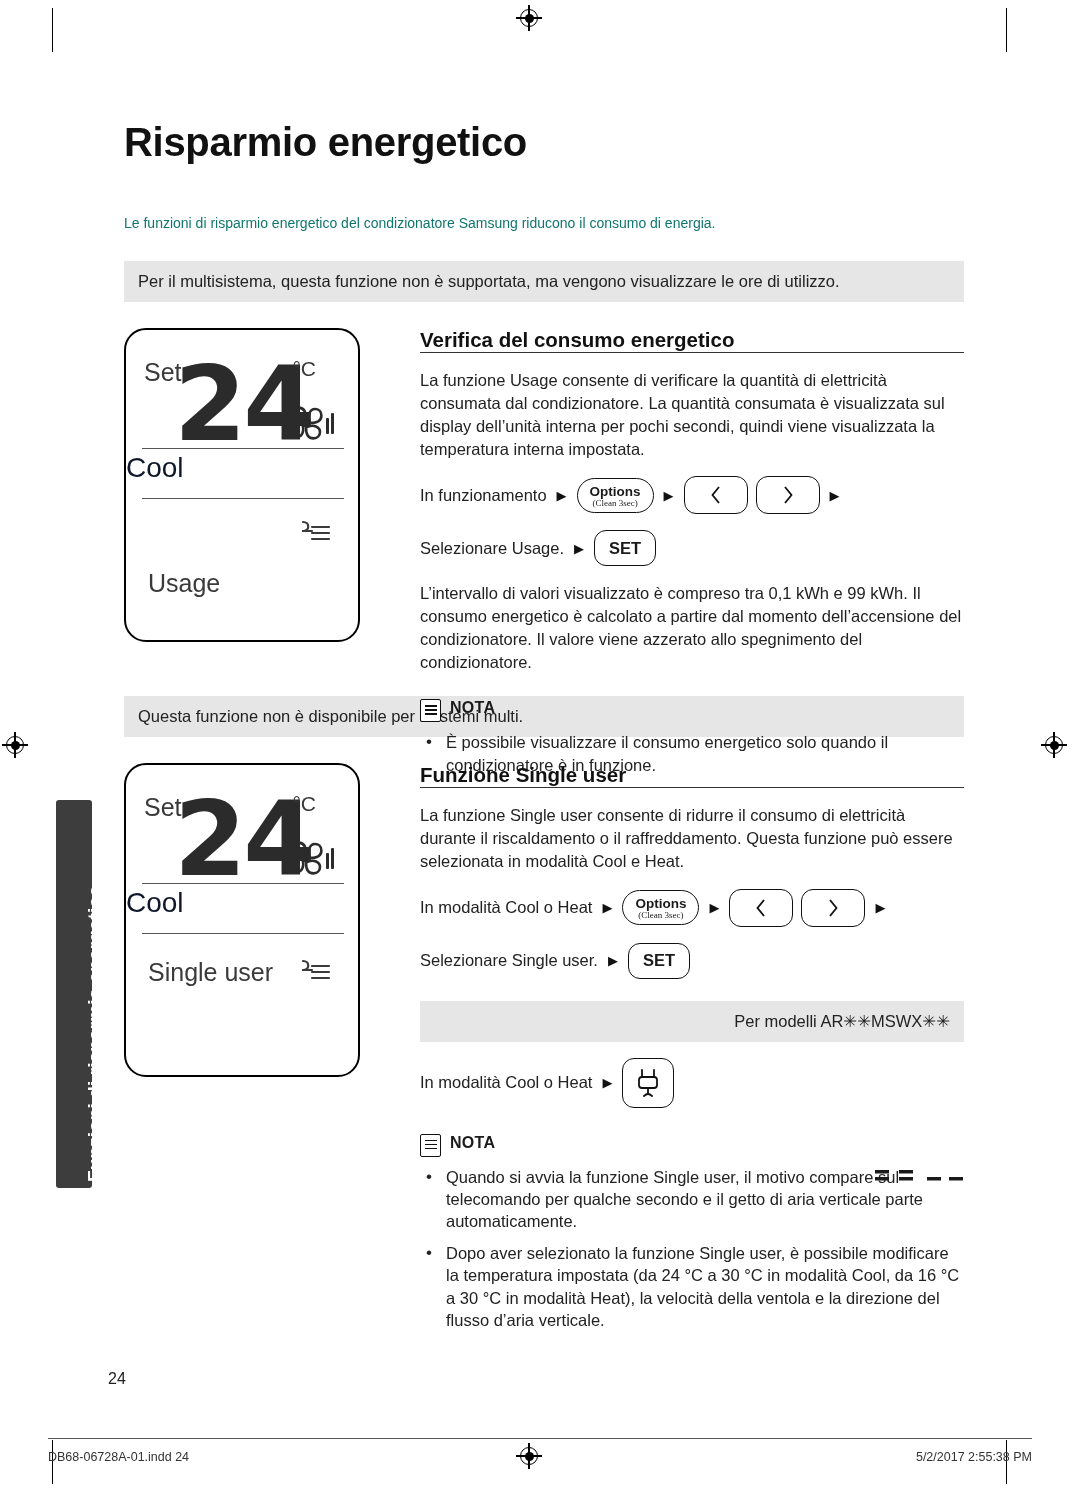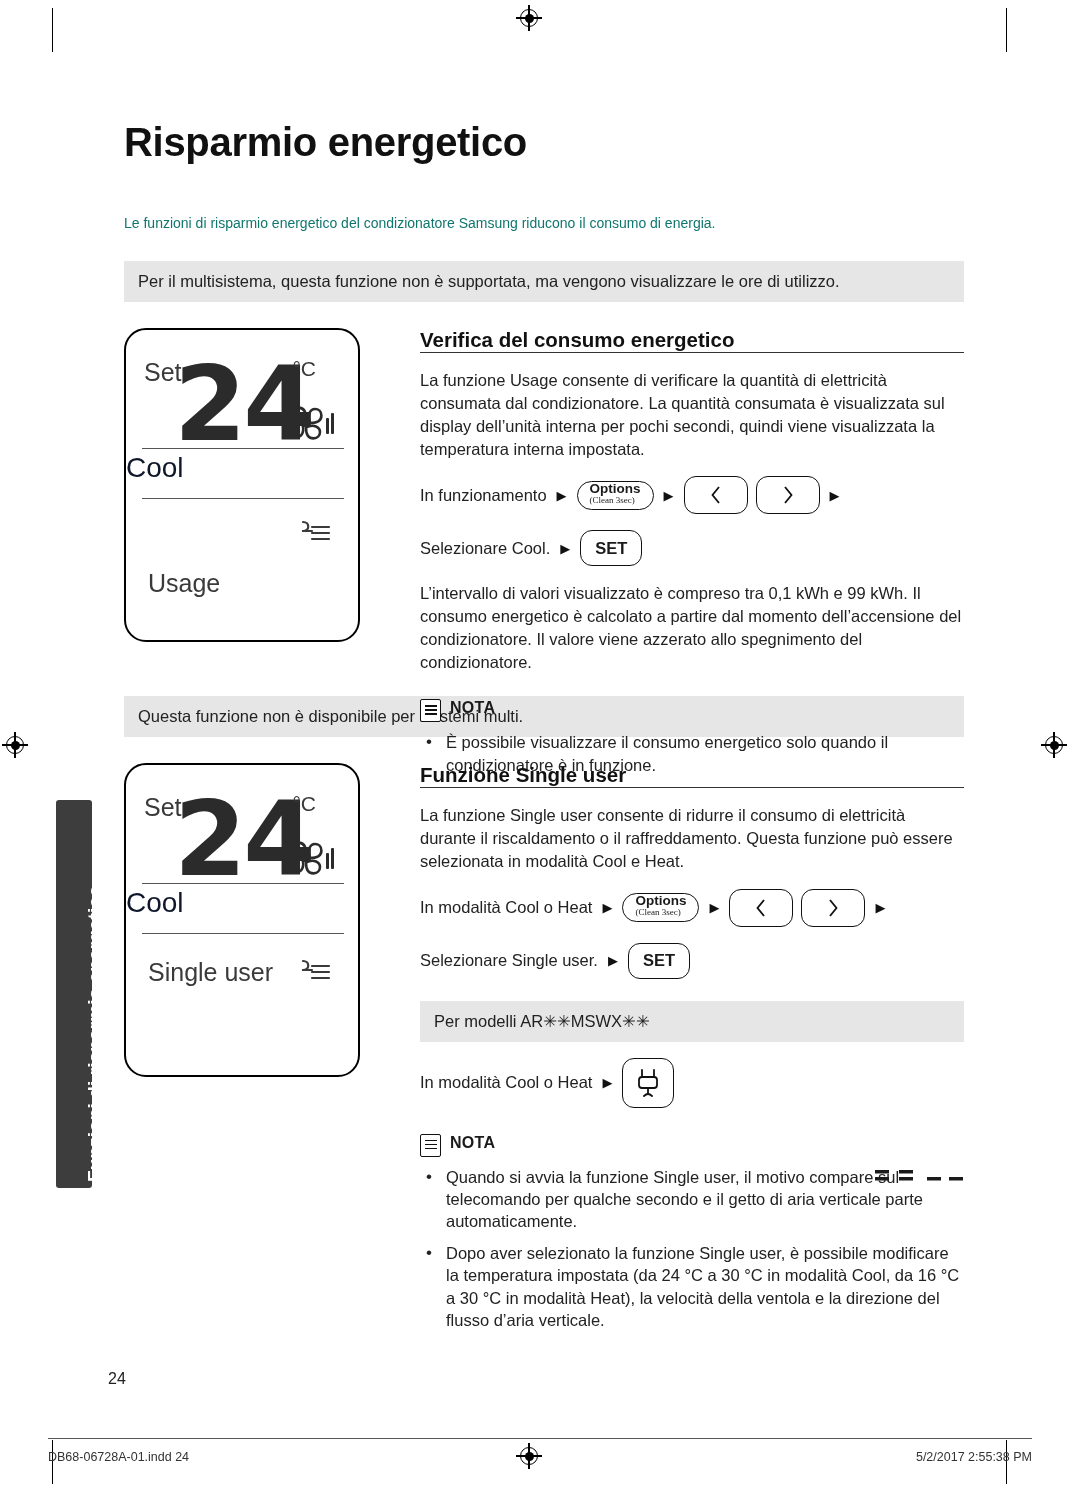--- a/index.html
+++ b/index.html
@@ -48,21 +48,21 @@
   h1.title {
     font-size:40px; font-weight:bold; margin:0 0 0 0;
     letter-spacing:-0.3px; color:#111;
   }
   .intro { font-size:14px; margin-top:48px; line-height:1.45; color:#0f766e; }
 
   .graybar {
     background:#e6e6e6; font-size:16.5px; padding:11px 14px 11px 14px;
     margin-top:28px; color:#222;
   }
-  .graybar.small { margin-top:0; }
+  .graybar.small { margin-top:0;text-align:right; }
 
   
   .panel {
     border:2.5px solid #000; border-radius:22px;
     width:236px; height:314px; position:relative; background:#fff;
   }
   .panel .set { position:absolute; left:18px; top:28px; font-size:25px; color:#3a3a3a; }
   .panel .deg { position:absolute; right:42px; top:27px; font-size:21px; color:#3a3a3a; }
   .bignum {
     position:absolute; left:48px; top:22px;
@@ -87,22 +87,22 @@
     font-size:20.5px; font-weight:bold; margin:0 0 0 0; 
     border-bottom:1.5px solid #333; color:#111;
   }
   p.body { font-size:16.5px; line-height:1.38; margin:16px 0 0 0; color:#222; }
 
   .steprow { display:flex; align-items:center; margin-top:16px; }
   .steprow .txt { font-size:16.5px; color:#222;text-align:right; }
   .arrow { margin:0 10px; font-size:13px; color:#111; }
 
   .btn-options {
-    border:1.5px solid #111; border-radius:26px; padding:0 12px 4px 12px;
-    text-align:left; line-height:1.02; background:#fff; min-width:72px;
+    border:1.5px solid #111; border-radius:26px; padding:6px 12px 4px 12px;
+    text-align:center; line-height:1.02; background:#fff; min-width:72px;
   }
   .btn-options .o1 { font-size:13.5px; font-weight:bold; }
   .btn-options .o2 { font-size:9px;font-family:Liberation Serif, serif; }
 
   .btn-nav {
     border:1.5px solid #111; border-radius:12px; width:64px; height:38px;
     display:flex; align-items:center; justify-content:center; background:#fff;
     font-size:17px;
   }
   .btn-set {
@@ -243,21 +243,21 @@
           <div style="width:8px"></div>
           <div class="btn-nav">
             <svg width="14" height="20" viewBox="0 0 14 20">
                 <path d="M4 2 L10.5 10 L4 18" fill="none" stroke="#111" stroke-width="1.8"></path>
               </svg>
           </div>
           <span class="arrow">▶</span>
         </div>
 
         <div class="steprow">
-          <span class="txt">Selezionare Cool.</span>
+          <span class="txt">Selezionare Usage.</span>
           <span class="arrow">▶</span>
           <div class="btn-set">SET</div>
         </div>
 
         <p class="body">L’intervallo di valori visualizzato è compreso tra 0,1 kWh e 99 kWh. Il consumo energetico è calcolato a partire dal momento dell’accensione del condizionatore. Il valore viene azzerato allo spegnimento del condizionatore.</p>
 
         <div class="note-head">
           <span class="nicon"></span>
           <span class="ntxt">NOTA</span>
         </div>

